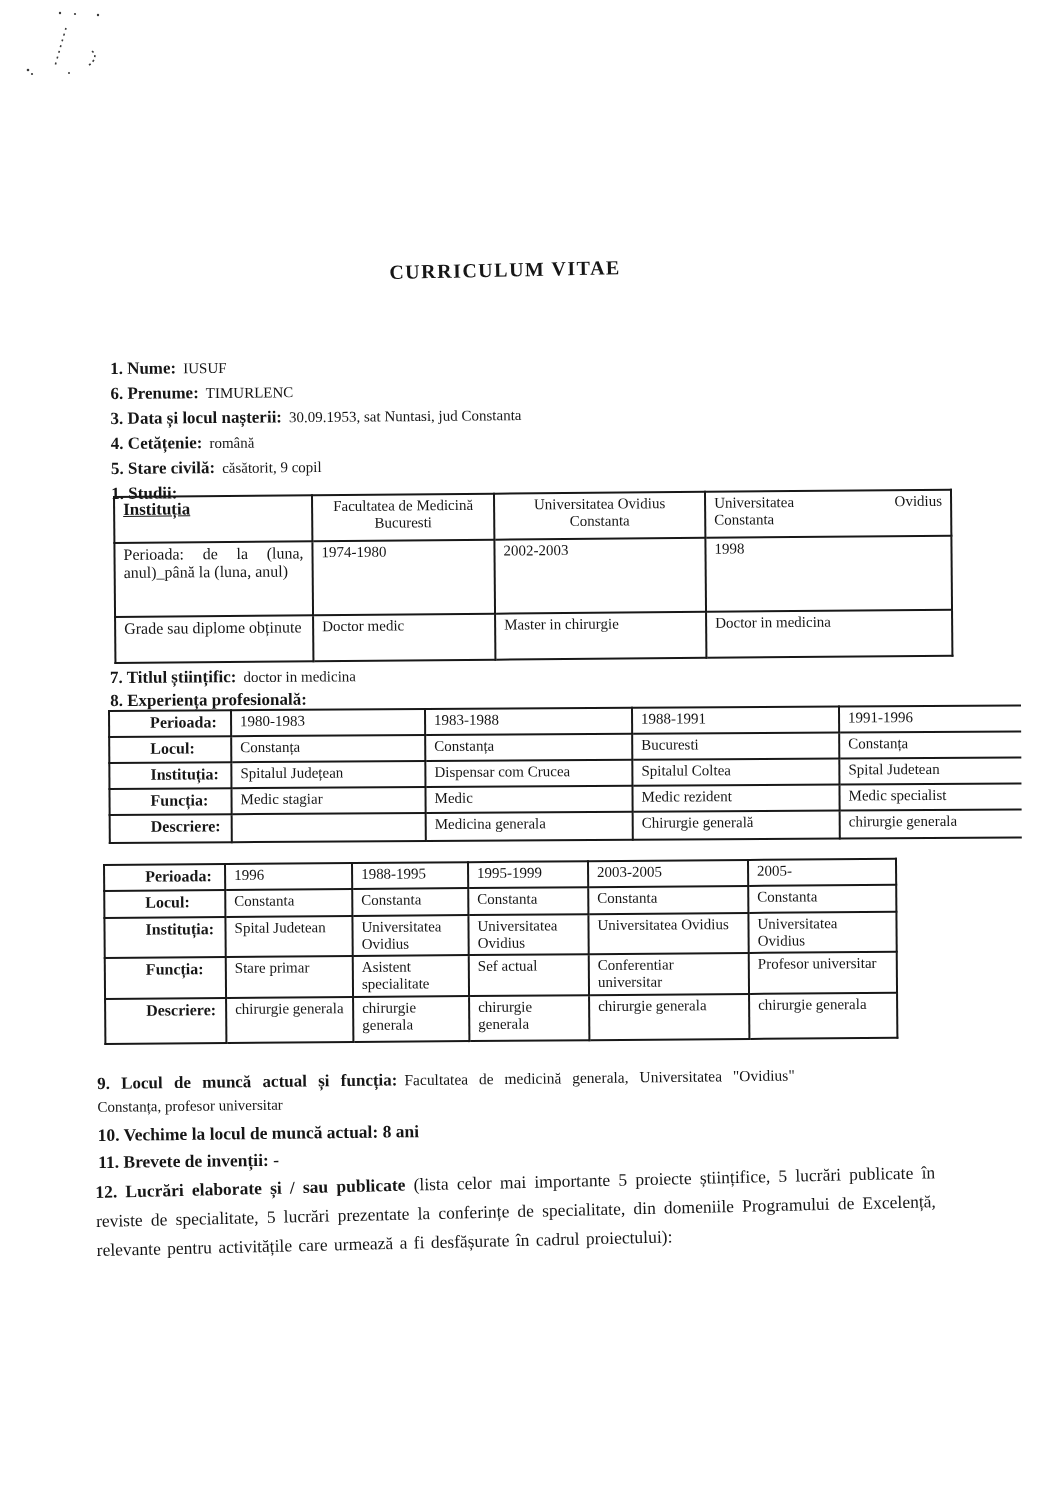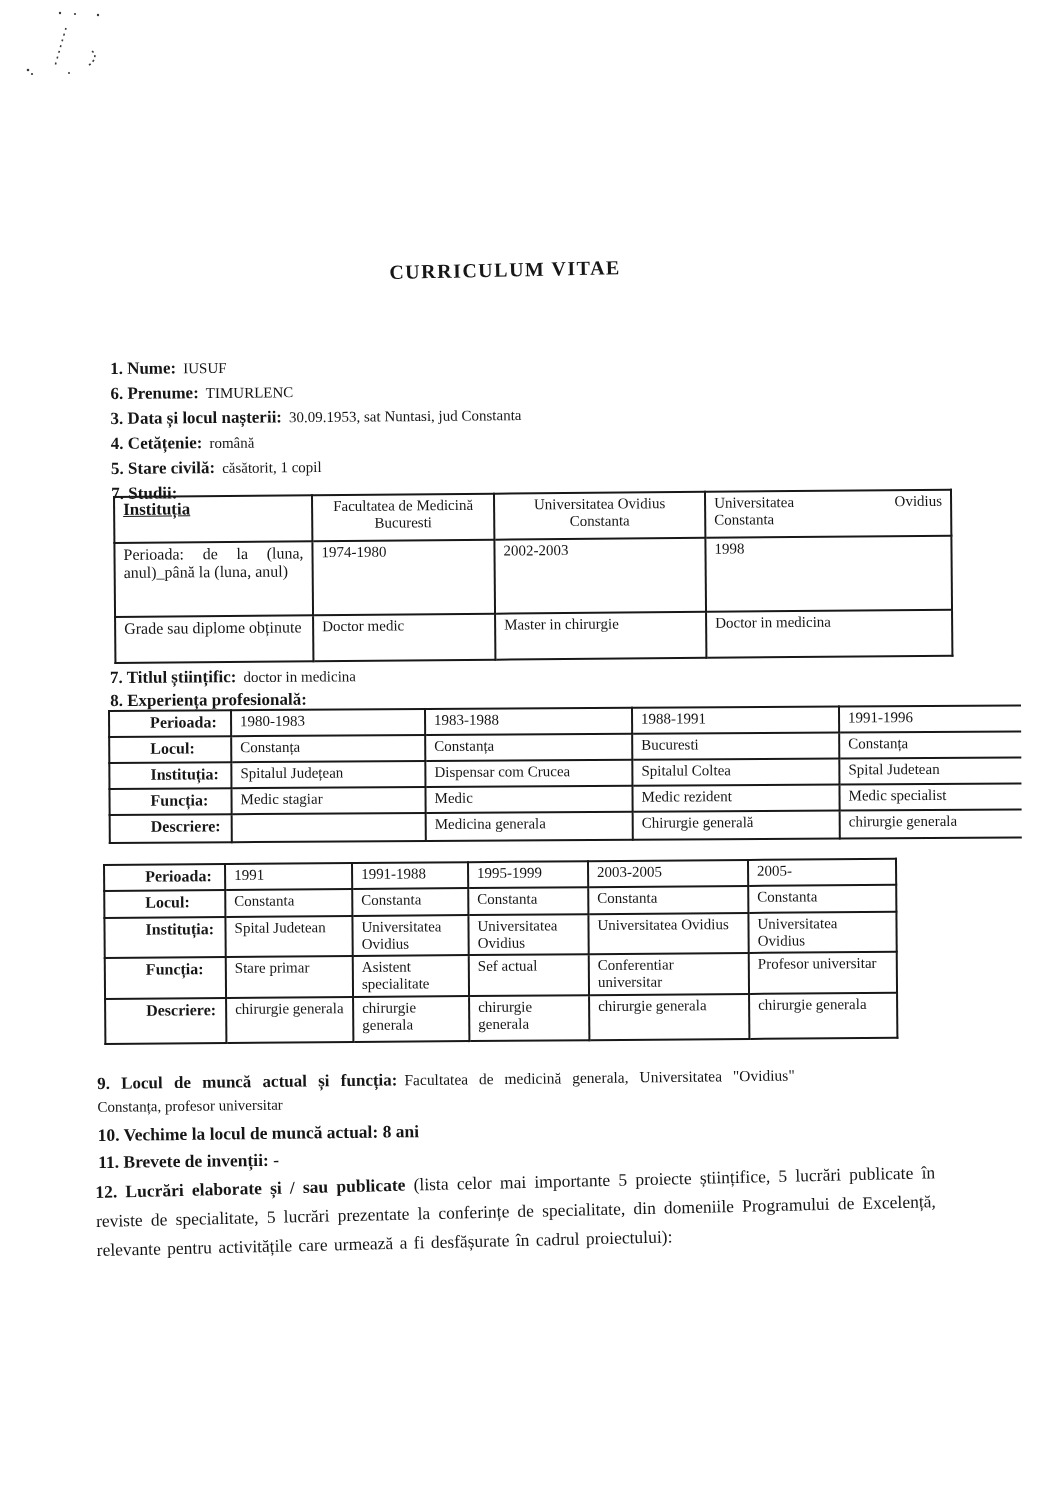--- a/index.html
+++ b/index.html
@@ -79,24 +79,24 @@
     <div class="item">
       <span class="lbl">6. Prenume:</span><span class="val">TIMURLENC</span>
     </div>
     <div class="item">
       <span class="lbl">3. Data și locul nașterii:</span><span class="val">30.09.1953, sat Nuntasi, jud Constanta</span>
     </div>
     <div class="item">
       <span class="lbl">4. Cetățenie:</span><span class="val">română</span>
     </div>
     <div class="item">
-      <span class="lbl">5. Stare civilă:</span><span class="val">căsătorit, 1 copil</span>
-    </div>
-    <div class="item">
-      <span class="lbl">7. Studii:</span>
+      <span class="lbl">5. Stare civilă:</span><span class="val">căsătorit, 9 copil</span>
+    </div>
+    <div class="item">
+      <span class="lbl">1. Studii:</span>
     </div>
   </div>
 
   <table class="abs t-studies">
     <colgroup>
         <col style="width:198px">
         <col style="width:182px">
         <col style="width:211px">
         <col style="width:246px">
       </colgroup>
@@ -189,22 +189,22 @@
         <col style="width:121px">
         <col style="width:127px">
         <col style="width:116px">
         <col style="width:120px">
         <col style="width:160px">
         <col style="width:148px">
       </colgroup>
     <tbody>
         <tr style="height:26px">
       <td class="rowlbl">Perioada:</td>
-      <td>1991</td>
-      <td>1991-1988</td>
+      <td>1996</td>
+      <td>1988-1995</td>
       <td>1995-1999</td>
       <td>2003-2005</td>
       <td>2005-</td>
     </tr>
     <tr style="height:27px">
       <td class="rowlbl">Locul:</td>
       <td>Constanta</td>
       <td>Constanta</td>
       <td>Constanta</td>
       <td>Constanta</td>

